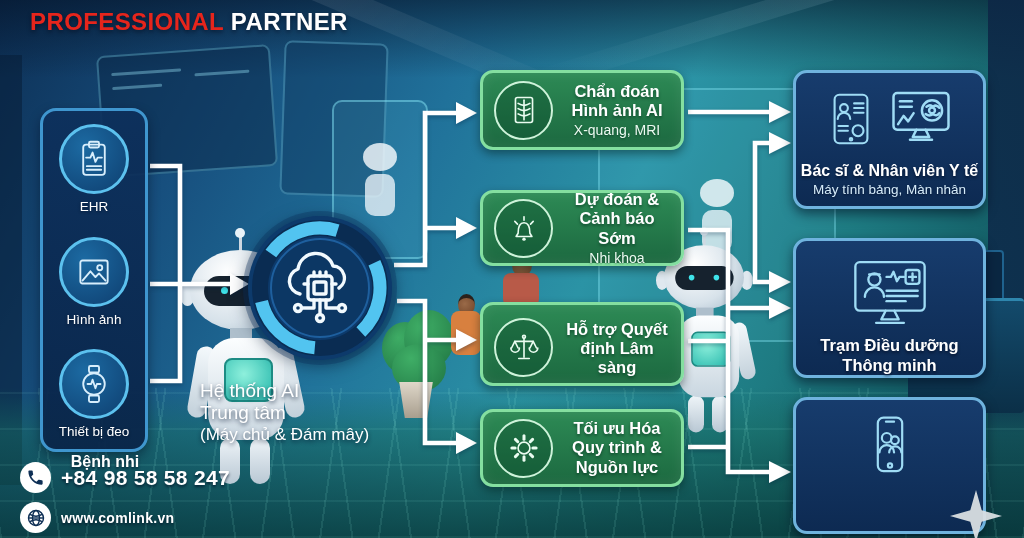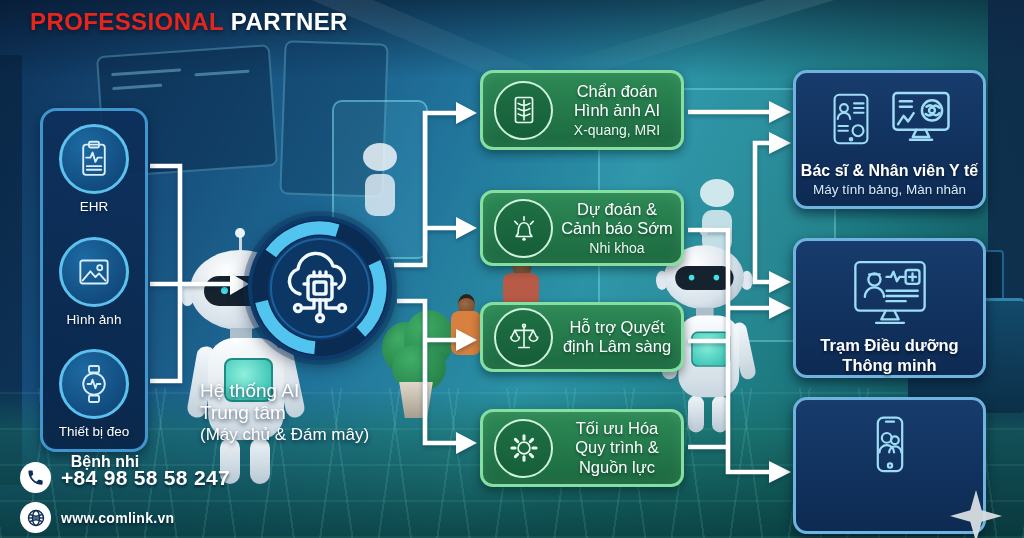--- a/index.html
+++ b/index.html
@@ -84,21 +84,21 @@
   .hub-caption{left:200px;top:380px;width:240px;text-align:left;color:#fff;font-weight:normal;z-index:7;text-shadow:0 2px 4px rgba(0,20,45,.75);}
   .hub-caption .l12{font-size:19px;line-height:1.18;}
   .hub-caption .l3{font-size:17px;line-height:1.2;}
   
   .fn-box{left:480px;width:204px;z-index:6;box-sizing:border-box;
     background:linear-gradient(180deg,#2d8a55,#1c6940);border:3px solid #84dfa0;border-radius:13px;
     box-shadow:0 4px 10px rgba(0,25,20,.45), inset 0 0 14px rgba(255,255,255,.08);
     display:flex;align-items:center;gap:8px;padding:6px 8px 6px 11px;}
   .fn-icon{width:55px;height:55px;border-radius:50%;border:2.5px solid #cef3da;flex:0 0 auto;display:flex;align-items:center;justify-content:center;background:rgba(10,70,40,.35);}
   .fn-text{flex:1;text-align:center;color:#fff;}
-  .fn-title{font-weight:normal;font-size:16.5px;line-height:1.16;text-shadow:0 2px 3px rgba(0,40,25,.55);}
+  .fn-title{font-weight:bold;font-size:16.5px;line-height:1.16;text-shadow:0 2px 3px rgba(0,40,25,.55);}
   .fn-sub{font-size:14px;margin-top:2px;color:#ecfbf1;text-shadow:0 1px 2px rgba(0,40,25,.5);}
   
   .out-box{left:793px;width:193px;z-index:6;box-sizing:border-box;
     background:linear-gradient(180deg,#173c6d,#0d2a52);border:3px solid #6fb3de;border-radius:14px;
     box-shadow:0 5px 12px rgba(0,10,30,.55);display:flex;flex-direction:column;align-items:center;color:#fff;}
   .out-title{font-weight:bold;font-size:16.5px;text-align:center;line-height:1.22;text-shadow:0 2px 3px rgba(0,10,30,.65);}
   .out-title.nowrap{white-space:nowrap;font-size:16px;}
   .out-sub{font-size:13.5px;color:#d6ecfa;margin-top:1px;text-shadow:0 1px 2px rgba(0,10,30,.6);}
   .icon-row{display:flex;align-items:flex-start;gap:12px;}
   
@@ -314,21 +314,21 @@
           <line x1="18" y1="22" x2="22" y2="26"></line>
           <line x1="46" y1="22" x2="42" y2="26"></line>
         <circle cx="32" cy="49" r="2.6" fill="#eafcf0" stroke="none"></circle>
       </svg>
     </div>
     <div class="fn-text">
       <div class="fn-title">Dự đoán &amp; Cảnh báo Sớm</div>
       <div class="fn-sub">Nhi khoa</div>
     </div>
   </div>
-  <div class="abs fn-box" style="top:302px;height:70px;">
+  <div class="abs fn-box" style="top:302px;height:84px;align-items:flex-end;">
     <div class="fn-icon">
       <svg class="ln green" width="42" height="42" viewBox="0 0 64 64">
         <line x1="32" y1="17" x2="32" y2="46"></line>
           <line x1="18" y1="22" x2="46" y2="22"></line>
           <circle cx="32" cy="15" r="2.2"></circle>
         <polyline points="13,32 18,22 23,32"></polyline>
           <path d="M12,32 a6.5,6.5 0 0 0 13,0"></path>
         <polyline points="41,32 46,22 51,32"></polyline>
           <path d="M40,32 a6.5,6.5 0 0 0 13,0"></path>
         <line x1="24" y1="48" x2="40" y2="48"></line>

